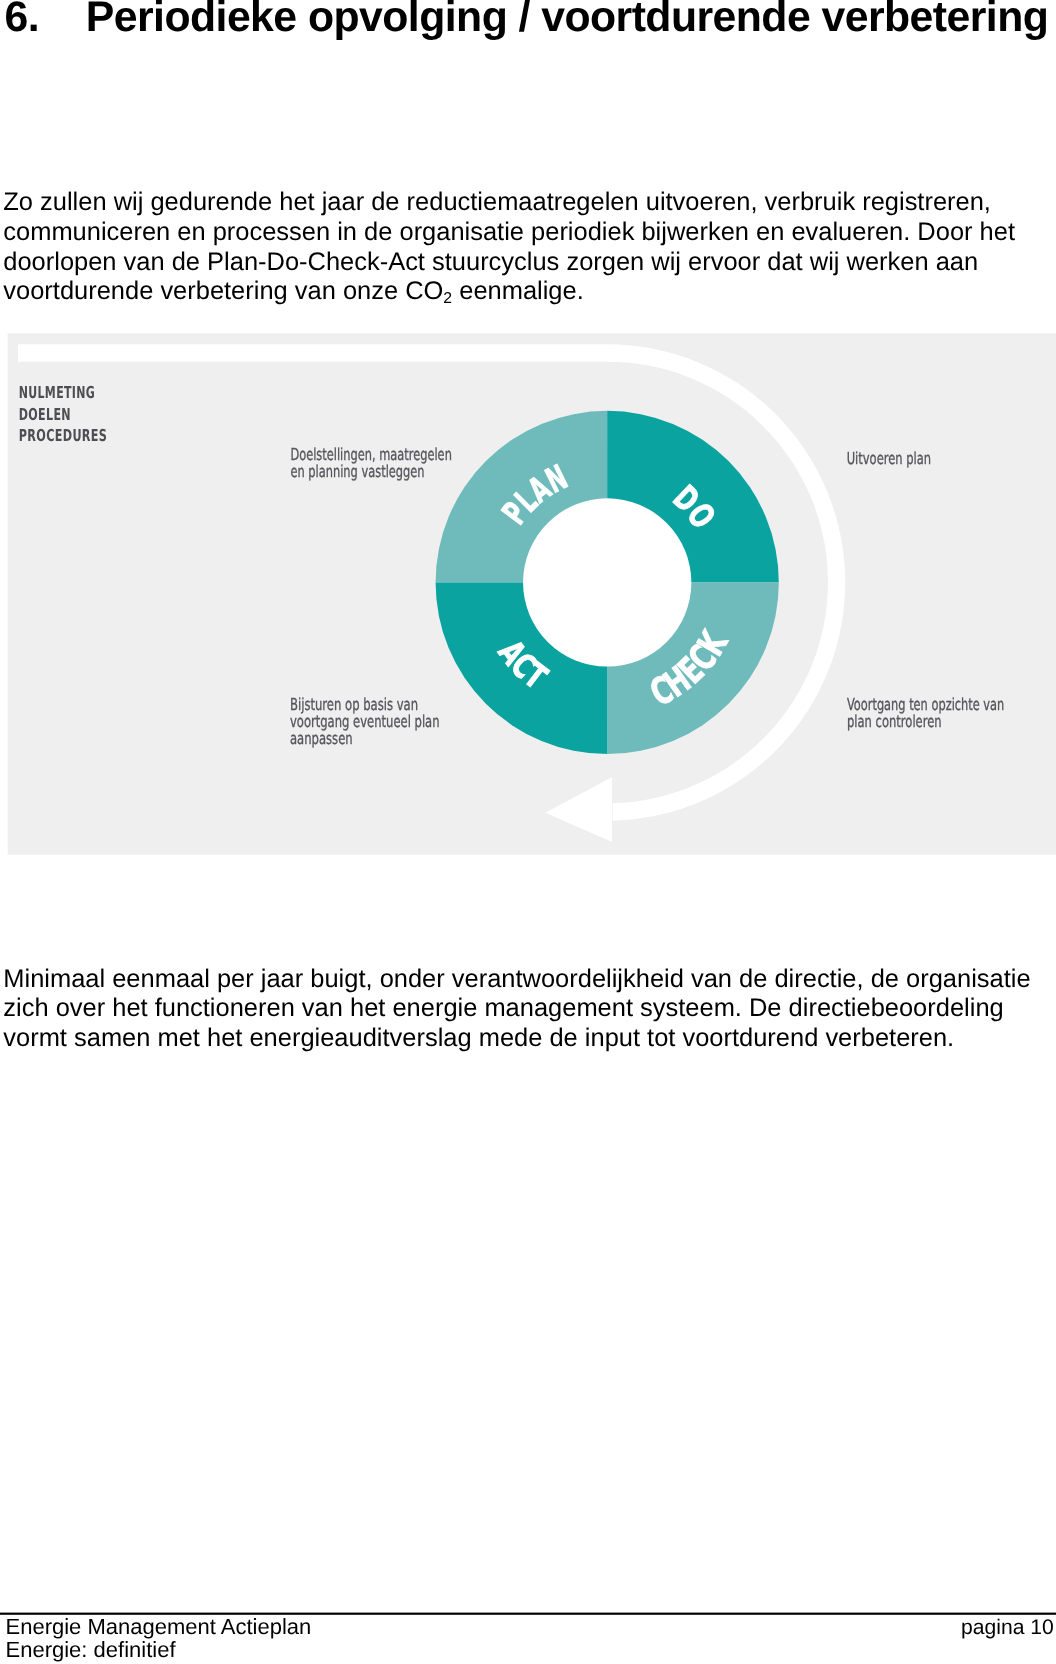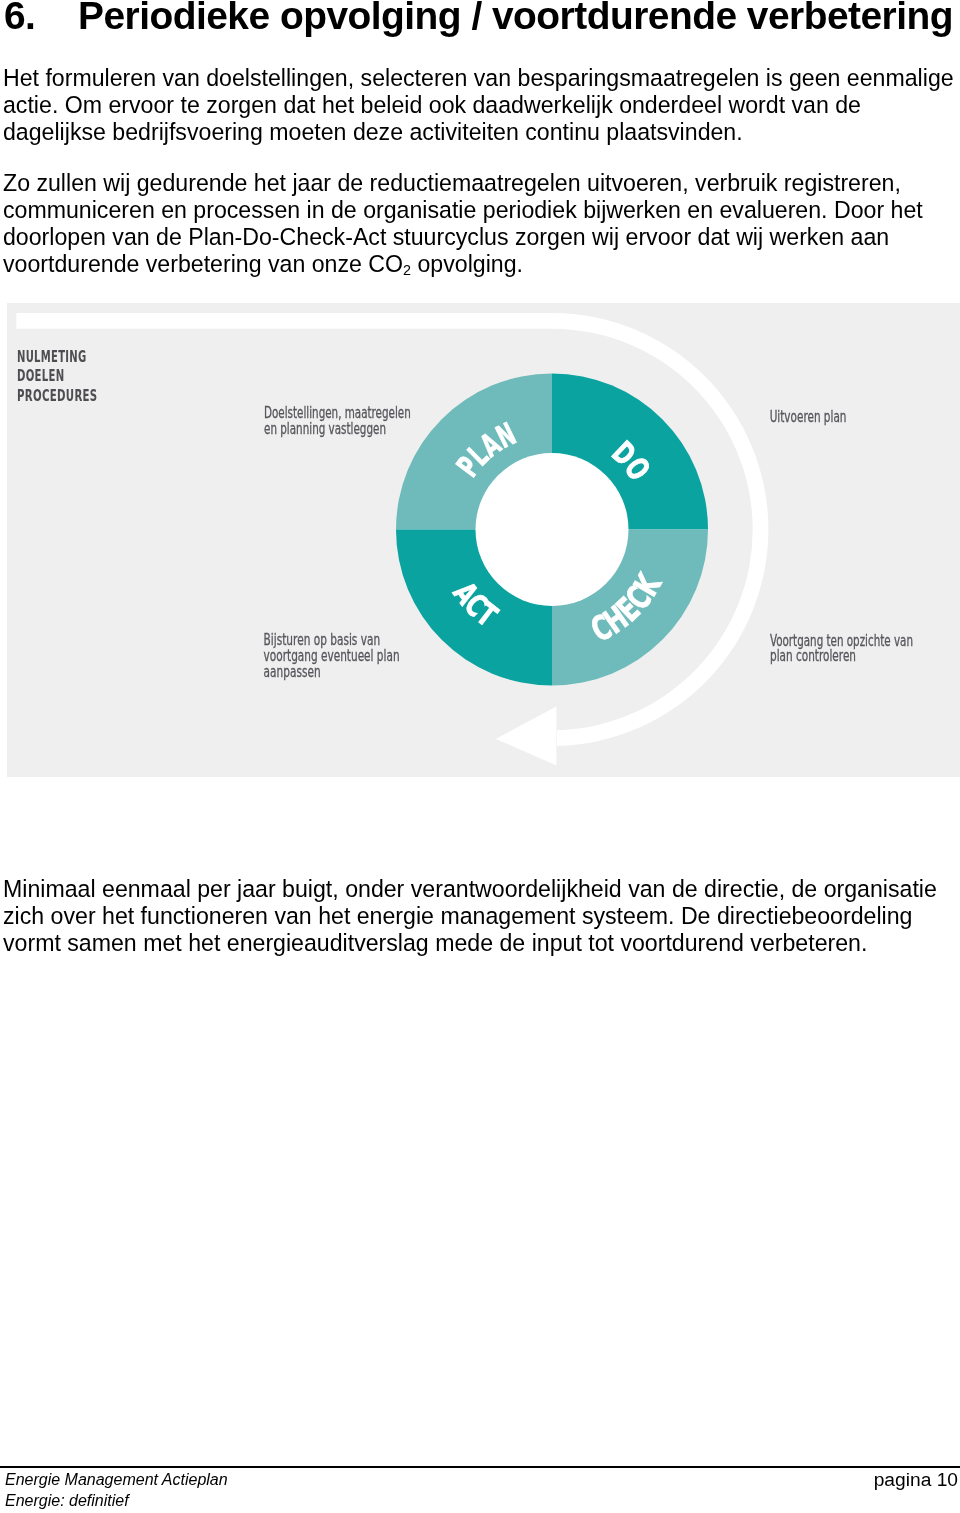--- a/index.html
+++ b/index.html
@@ -57,35 +57,34 @@
     stroke:#ffffff;stroke-width:0.7;paint-order:stroke fill;
   }
 
   
   .footer{
     position:absolute;left:0;top:1469px;width:960px;
   }
   .footer .rule{
     position:absolute;left:0;top:-2.6px;width:960px;height:1.9px;background:#000;
   }
-  .foot-left{position:absolute;left:5px;top:0;font-size:16px;line-height:21.3px;font-style:italic;}
+  .foot-left{position:absolute;left:5px;top:0;font-size:20px;line-height:21.3px;}
   .foot-right{position:absolute;right:2px;top:0;font-size:19.2px;text-align:center;}
 </style>
 </head>
 <body>
 
 <div class="page">
 
   <h1 class="heading">
     <span class="num">6.</span><span>Periodieke opvolging / voortdurende verbetering</span>
   </h1>
 
-  <p class="para" id="p1">Het formuleren van doelstellingen, selecteren van besparingsmaatregelen is geen eenmalige actie. Om ervoor te zorgen dat het beleid ook daadwerkelijk onderdeel wordt van de dagelijkse bedrijfsvoering moeten deze activiteiten continu plaatsvinden.</p>
 
-  <p class="para" id="p2"><span>Zo zullen wij gedurende het jaar de reductiemaatregelen uitvoeren, verbruik registreren, communiceren en processen in de organisatie periodiek bijwerken en evalueren. Door het doorlopen van de Plan-Do-Check-Act stuurcyclus zorgen wij ervoor dat wij werken aan voortdurende verbetering van onze CO</span><sub>2</sub><span> opvolging.</span></p>
+  <p class="para" id="p2"><span>Zo zullen wij gedurende het jaar de reductiemaatregelen uitvoeren, verbruik registreren, communiceren en processen in de organisatie periodiek bijwerken en evalueren. Door het doorlopen van de Plan-Do-Check-Act stuurcyclus zorgen wij ervoor dat wij werken aan voortdurende verbetering van onze CO</span><sub>2</sub><span> eenmalige.</span></p>
 
   <div class="diagram">
     <svg width="953" height="474" viewBox="0 0 953 474">
       <defs>
         <path id="arcPlanDo" d="M 451 226.5 A 94 94 0 0 1 639 226.5" fill="none"></path>
         <path id="arcActCheck" d="M 427 226.5 A 118 118 0 1 0 663 226.5" fill="none"></path>
         <path id="arcCheck" d="M 423 226.5 A 122 122 0 1 0 667 226.5" fill="none"></path>
       </defs>
 
       <g>

